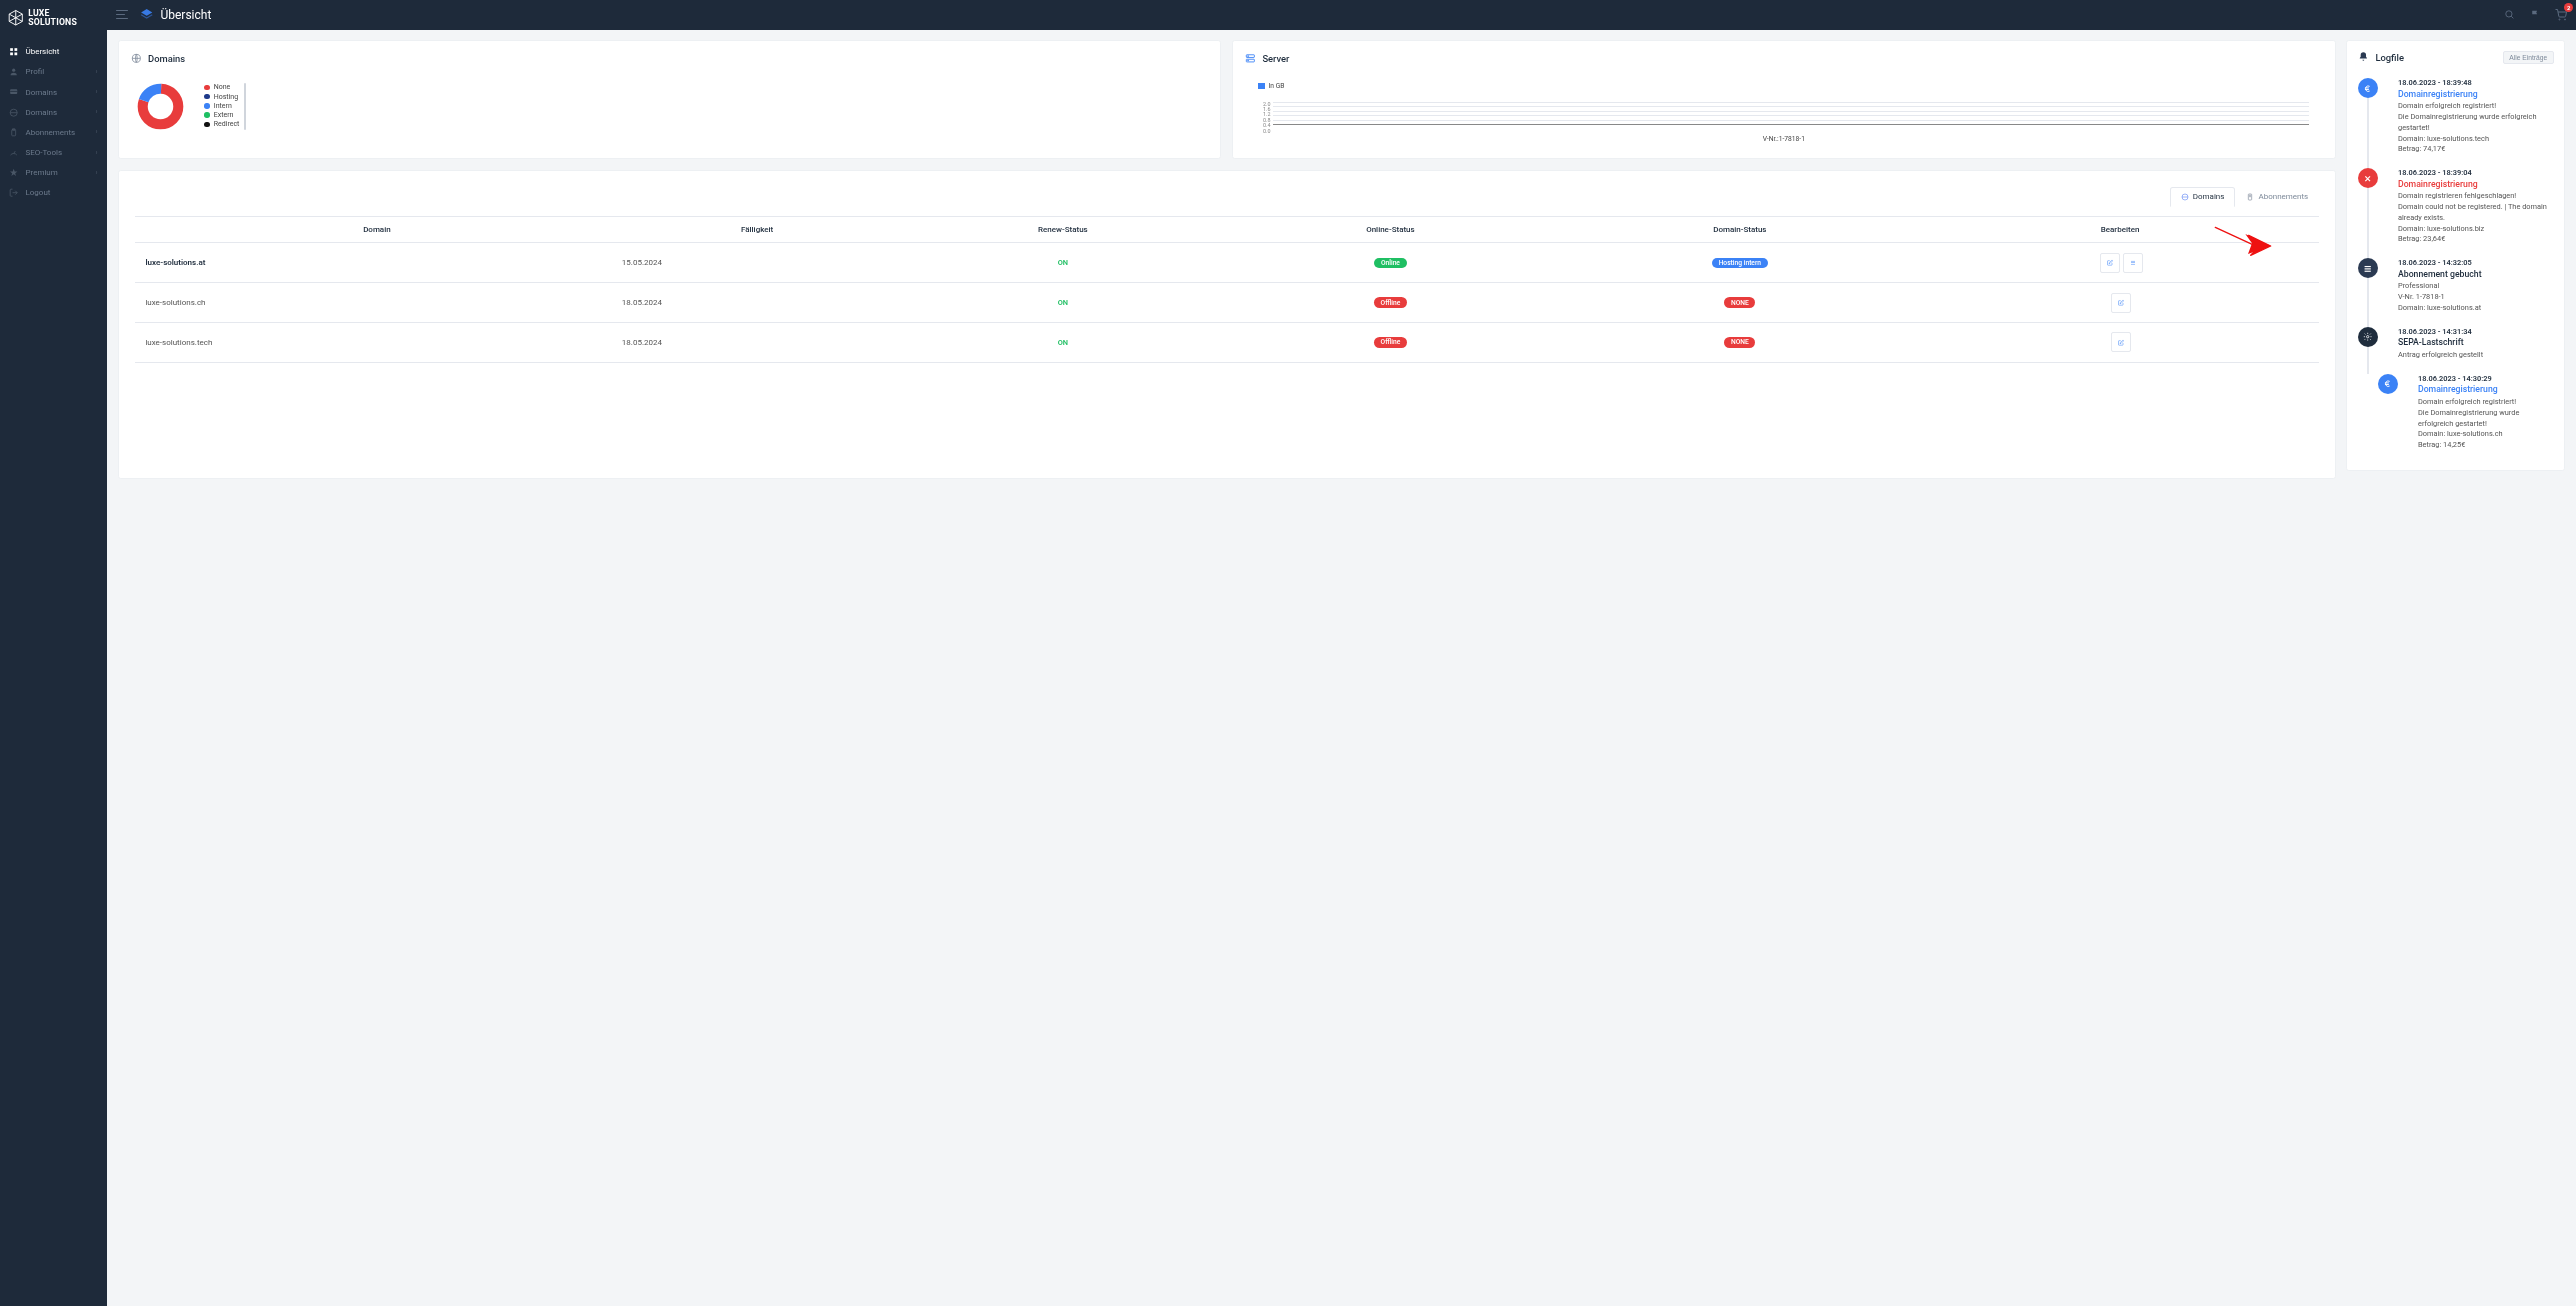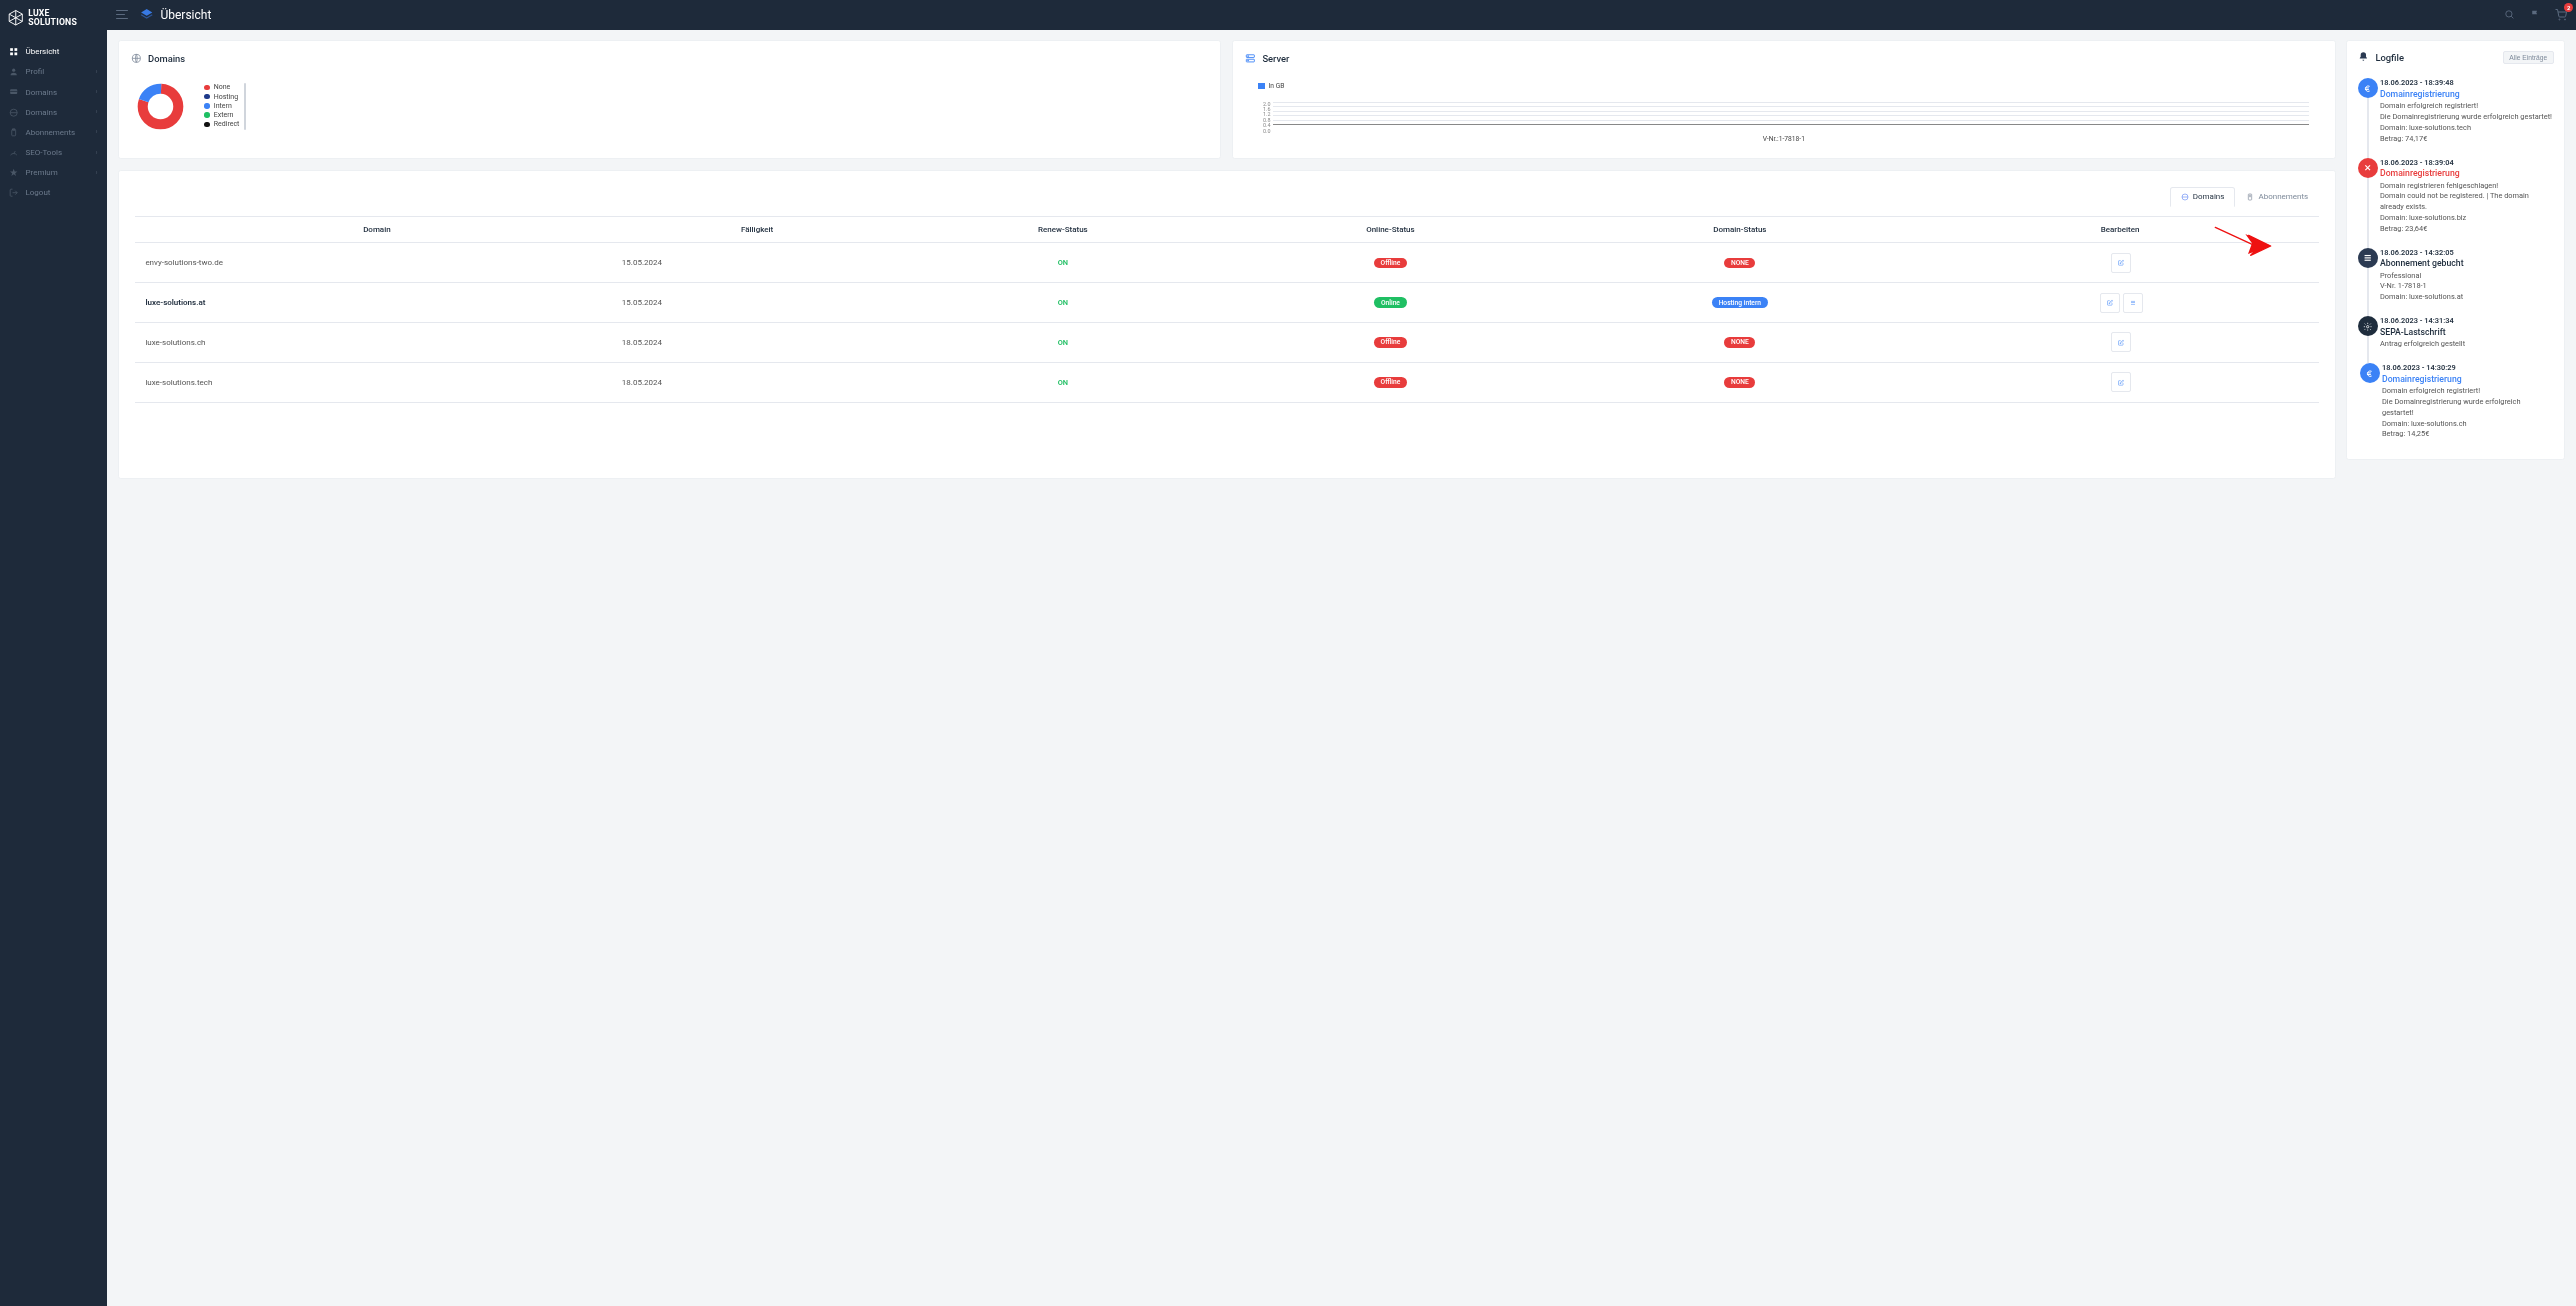--- a/index.html
+++ b/index.html
@@ -99,21 +99,21 @@
   .icon-btn{width:20px;height:20px;border:0.7px solid var(--border);border-radius:2px;background:#fff;display:inline-flex;align-items:center;justify-content:center;cursor:pointer;color:var(--blue);margin-left:2.7px;}
   .icon-btn svg{width:9.4px;height:9.4px;}
   .table-card{background:var(--card);border-radius:2.7px;padding:16px;border:0.7px solid #edf0f3;min-height:309px;position:relative;}
 
   
   .arrow-annot{position:absolute;pointer-events:none;}
 
   
   .log-card{background:var(--card);border-radius:2.7px;padding:9.4px 10.7px;border:0.7px solid #edf0f3;}
   .log-list{position:relative;}
-  .log-item{display:flex;gap:2px;padding:4px 0 9.4px;position:relative;}
+  .log-item{display:flex;gap:20px;padding:4px 0 9.4px;position:relative;}
   .log-item:not(:last-child) .log-line{position:absolute;left:9.4px;top:20px;bottom:-4px;width:1.3px;background:#e5e8ee;}
   .log-icon{width:20px;height:20px;border-radius:50%;display:flex;align-items:center;justify-content:center;color:#fff;flex-shrink:0;z-index:1;}
   .log-icon.blue{background:#3b82f6;}
   .log-icon.red{background:#e83c3c;}
   .log-icon.navy{background:#2b3a52;}
   .log-icon.dark{background:#1f2d3d;}
   .log-icon svg{width:9.4px;height:9.4px;}
   .log-body{flex:1;min-width:0;}
   .log-time{font-size:7.4px;font-weight:600;color:var(--dark);}
   .log-title{font-size:8.7px;font-weight:500;margin:1.3px 0 2.7px;}
@@ -357,33 +357,20 @@
             <tr>
               <th style="width:22%">Domain</th>
               <th style="width:13%">Fälligkeit</th>
               <th class="center" style="width:15%">Renew-Status</th>
               <th class="center" style="width:15%">Online-Status</th>
               <th class="center" style="width:17%">Domain-Status</th>
               <th class="center" style="width:18%">Bearbeiten</th>
             </tr>
           </thead>
           <tbody id="table-body">
-              <tr>
-                <td>envy-solutions-two.de</td>
-                <td>15.05.2024</td>
-                <td class="center"><span class="renew-on">ON</span></td>
-                <td class="center"><span class="pill red">Offline</span></td>
-                <td class="center"><span class="pill red">NONE</span></td>
-                <td class="center"><button class="icon-btn">
-                    <svg viewBox="0 0 24 24" fill="none" stroke="currentColor" stroke-width="2">
-                      <path d="M11 4H4a2 2 0 00-2 2v14a2 2 0 002 2h14a2 2 0 002-2v-7"></path>
-                      <path d="M18.5 2.5a2.1 2.1 0 113 3L12 15l-4 1 1-4 9.5-9.5z"></path>
-                    </svg>
-                  </button></td>
-              </tr>
               <tr class="bold">
                 <td>luxe-solutions.at</td>
                 <td>15.05.2024</td>
                 <td class="center"><span class="renew-on">ON</span></td>
                 <td class="center"><span class="pill green">Online</span></td>
                 <td class="center"><span class="pill blue">Hosting intern</span></td>
                 <td class="center"><button class="icon-btn">
                     <svg viewBox="0 0 24 24" fill="none" stroke="currentColor" stroke-width="2">
                       <path d="M11 4H4a2 2 0 00-2 2v14a2 2 0 002 2h14a2 2 0 002-2v-7"></path>
                       <path d="M18.5 2.5a2.1 2.1 0 113 3L12 15l-4 1 1-4 9.5-9.5z"></path>

